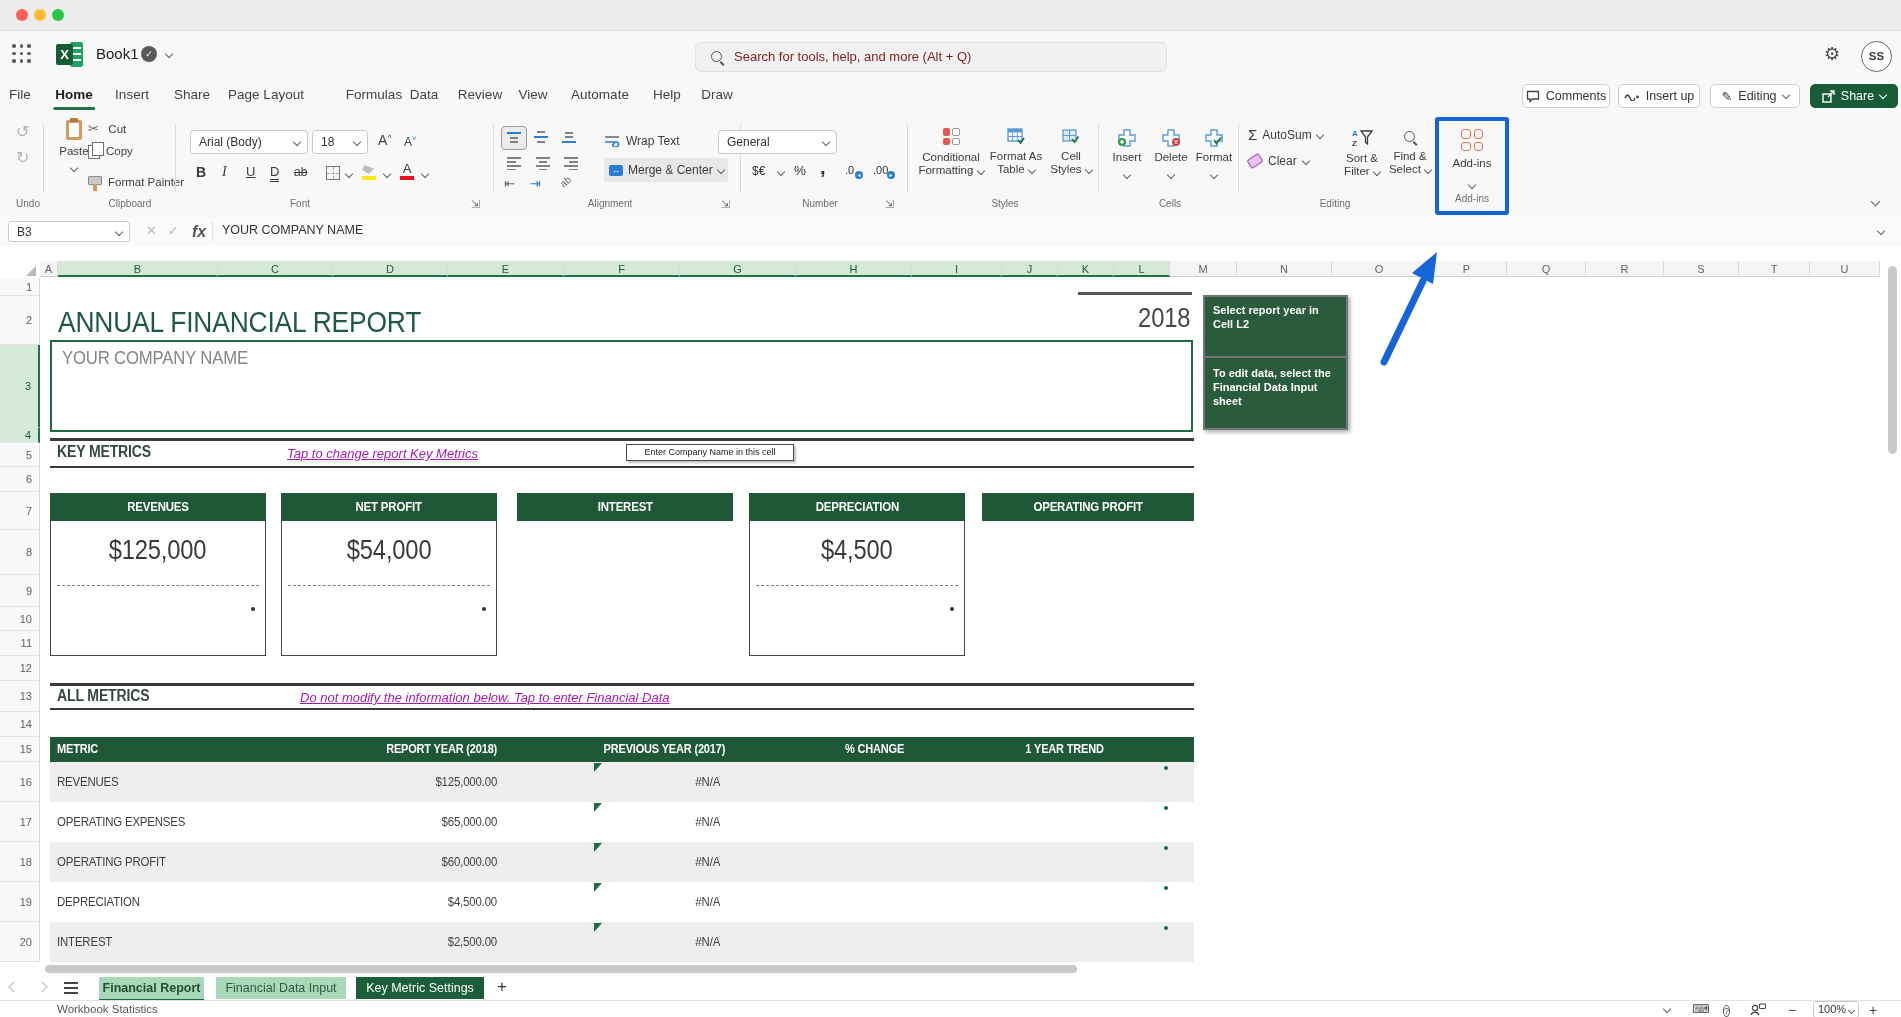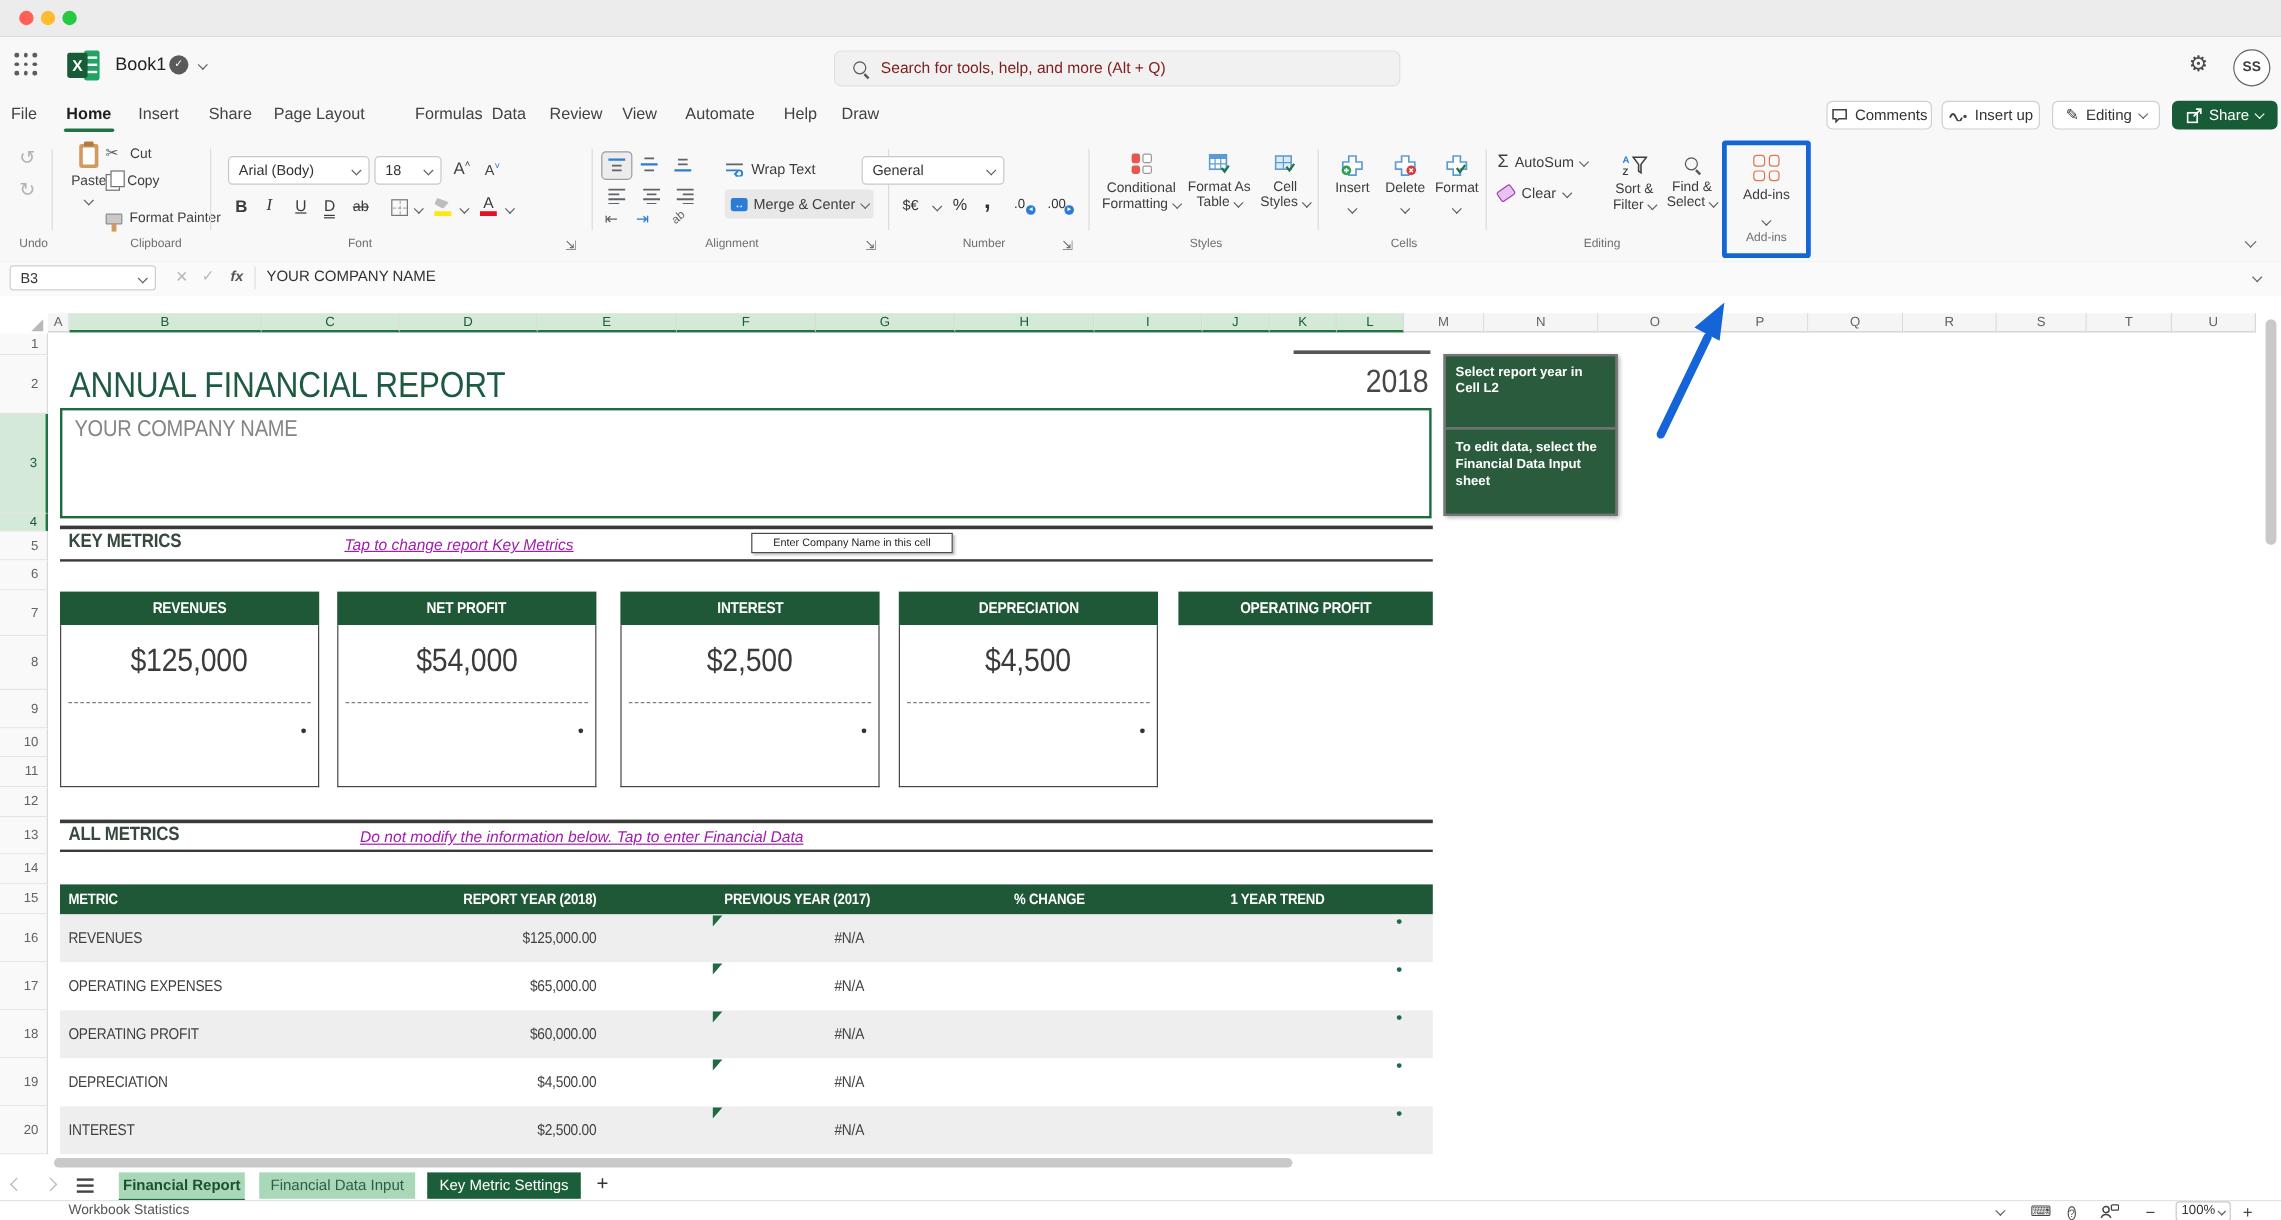--- a/index.html
+++ b/index.html
@@ -63,21 +63,21 @@
   #addins-box{left:1435px;top:3px;width:74px;height:98px;border:4px solid var(--highlight-blue);border-radius:3px;box-sizing:border-box;}
   #addins-icon{position:absolute;left:50%;top:8px;transform:translateX(-50%);width:22px;height:22px;display:grid;grid-template-columns:1fr 1fr;gap:3px;}
   #addins-icon i{border:1.6px solid var(--addins-orange);border-radius:3px;}
 
   
   #formulabar{left:0;top:218px;width:1901px;height:28px;background:#fafafa;border-bottom:1px solid #dadada;}
   #namebox{position:absolute;left:8px;top:3px;width:122px;height:21px;border:1px solid #cfcfcf;border-radius:3px;background:#fff;box-sizing:border-box;}
   #namebox .val{position:absolute;left:8px;top:3px;font-size:12px;color:#333;}
   #namebox .chev{position:absolute;right:7px;top:7px;}
   .fb-ico{position:absolute;top:5px;font-size:13px;color:#b9b9b9;}
-  #fx-btn{color:#555;font-style:italic;font-size:12px;font-weight:bold;}
+  #fx-btn{color:#555;font-style:italic;font-size:16px;font-weight:bold;}
   #fb-sep{position:absolute;left:212px;top:4px;height:19px;width:1px;background:#e0e0e0;}
   #fb-value{position:absolute;left:222px;top:5px;font-size:12.5px;color:#333;}
 
   
   #grid{left:0;top:246px;width:1901px;height:716px;background:#fff;overflow:hidden;}
   .colhead{position:absolute;top:15px;height:16px;background:#f5f5f5;border-right:1px solid #d9d9d9;border-bottom:1px solid #cfcfcf;font-size:11px;color:#5f6368;text-align:center;line-height:16px;box-sizing:border-box;}
   .colhead.sel{background:var(--light-green);color:#1a5b3b;border-bottom:2px solid var(--brand-green);}
   .rowhead{position:absolute;left:0;width:40px;background:#f9f9f9;border-right:1px solid #d9d9d9;border-bottom:1px solid #e4e4e4;font-size:11px;color:#5f6368;box-sizing:border-box;display:flex;align-items:center;justify-content:flex-end;padding-right:7px;}
   .rowhead.sel{background:var(--light-green);color:#1a5b3b;border-right:2px solid var(--brand-green);}
   #selall{position:absolute;left:26px;top:20px;width:0;height:0;border-left:10px solid transparent;border-bottom:10px solid #b9b9b9;}
@@ -252,21 +252,21 @@
     <span class="chev small" style="margin-top:4px"></span>
   </div>
   <div class="abs" style="left:88px;top:5px">
     <span class="uni" style="font-size:13px;color:#5f6368">✂</span>
     <span class="rib-txt" style="margin-left:5px">Cut</span>
   </div>
   <div class="abs" style="left:88px;top:31px;display:flex;gap:6px">
     <span class="copyico"></span>
     <span class="rib-txt">Copy</span>
   </div>
-  <div class="abs" style="left:88px;top:62px;display:flex;align-items:center;gap:6px">
+  <div class="abs" style="left:88px;top:62px;display:flex;gap:6px">
     <span class="fpico"></span>
     <span class="rib-txt">Format Painter</span>
   </div>
   <div class="grp-label" style="left:90px;width:80px">Clipboard</div>
   <div class="rib-div" style="left:175px"></div>
 
   <div class="combo" style="left:190px;top:16px;width:118px">
     <span class="val">Arial (Body)</span>
       <span class="chev small"></span>
   </div>
@@ -577,25 +577,20 @@
       <div class="card" style="left: 281px; width: 216px;">
         <div class="card-head"><span class="cond-c">NET PROFIT</span></div>
         <div class="card-body">
           <div class="card-value"><span class="cond-c">$54,000</span></div>
           <div class="card-dash"></div>
           <div class="card-dot"></div>
         </div>
       </div>
       <div class="card" style="left: 517px; width: 216px;">
         <div class="card-head"><span class="cond-c">INTEREST</span></div>
-        <div class="card-body">
-          <div class="card-value"><span class="cond-c">$2,500</span></div>
-          <div class="card-dash"></div>
-          <div class="card-dot"></div>
-        </div>
       </div>
       <div class="card" style="left: 749px; width: 216px;">
         <div class="card-head"><span class="cond-c">DEPRECIATION</span></div>
         <div class="card-body">
           <div class="card-value"><span class="cond-c">$4,500</span></div>
           <div class="card-dash"></div>
           <div class="card-dot"></div>
         </div>
       </div>
       <div class="card" style="left: 982px; width: 212px;">

